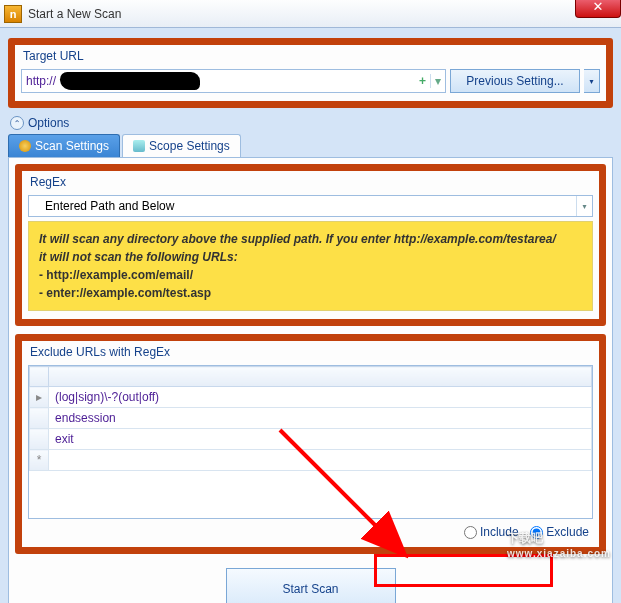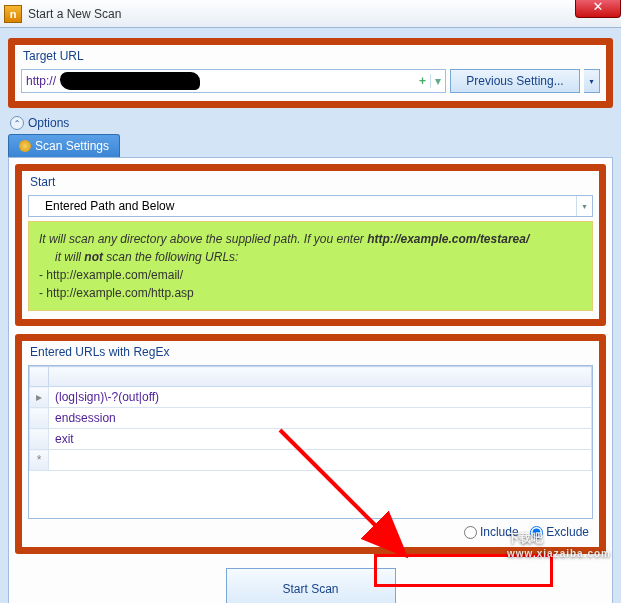--- a/index.html
+++ b/index.html
@@ -33,23 +33,23 @@
 .tab.inactive { background: #fdfdfd; color: #15428b; }
 .tab .ticon { width: 12px; height: 12px; }
 .ticon.gear { background: radial-gradient(#f7d060,#d99000); border-radius: 50%; }
 .ticon.scope { background: linear-gradient(#aee,#6bc); border-radius: 2px; }
 
 .scope-panel { border: 1px solid #9ebde0; border-top: none; background: #fdfdfd; padding: 6px; }
 
 .select { height: 22px; border: 1px solid #9ebde0; background: #fff; display: flex; align-items: center; padding: 0 16px; position: relative; cursor: pointer; }
 .select .dd { position: absolute; right: 0; top: 0; width: 16px; height: 100%; border-left: 1px solid #cde; display: flex; align-items: center; justify-content: center; font-size: 8px; color: #688; }
 
-.info-box { background: #bef264; border: 1px solid #e0d070; padding: 8px 10px; margin-top: 4px; color: #333; font-style: italic; line-height: 1.5; }
+.info-box { background: #fde047; border: 1px solid #e0d070; padding: 8px 10px; margin-top: 4px; color: #333; font-style: italic; line-height: 1.5; font-weight: bold; }
 .info-box b { font-style: italic; }
-.info-box .noscan { font-style: italic; margin-left: 16px; }
+.info-box .noscan { font-style: italic; }
 .info-box .url { font-style: normal; }
 
 .exclude-grid { border: 1px solid #9ebde0; background: #fff; margin-top: 4px; height: 154px; overflow: auto; }
 .exclude-grid table { width: 100%; border-collapse: collapse; }
 .exclude-grid th { background: linear-gradient(#f8fbfe,#e6eef8); border: 1px solid #c8d8ec; height: 20px; }
 .exclude-grid td { border: 1px solid #d8e4f0; padding: 3px 6px; color: #4c1d95; }
 .exclude-grid td.rowhead { width: 18px; text-align: center; color: #888; background: linear-gradient(#f8fbfe,#e6eef8); }
 
 .radio-row { text-align: right; padding: 6px 4px 0 0; color: #15428b; }
 .radio-row label { margin-left: 8px; cursor: pointer; }
@@ -93,44 +93,48 @@
   <div class="options-hdr">
     <span class="chev">⌃</span>
     <span>Options</span>
   </div>
 
   <div class="tabs">
     <div class="tab active">
       <span class="ticon gear"></span>
       <span>Scan Settings</span>
     </div>
+    <div class="tab inactive">
+      <span class="ticon scope"></span>
+      <span>Scope Settings</span>
+    </div>
   </div>
 
   <div class="scope-panel">
 
     <div class="group">
-      <div class="group-title">Start</div>
+      <div class="group-title">RegEx</div>
       <div class="select">
         <span>Entered Path and Below</span>
         <span class="dd">▾</span>
       </div>
       <div class="info-box">
         <div>
           <span>It will scan any directory above the supplied path. If you enter </span><b>http://example.com/testarea/</b>
         </div>
         <div class="noscan">
           <span>it will </span><b>not</b><span> scan the following URLs:</span>
         </div>
         <div class="url"> - http://example.com/email/</div>
-        <div class="url"> - http://example.com/http.asp</div>
+        <div class="url"> - enter://example.com/test.asp</div>
       </div>
     </div>
 
     <div class="group">
-      <div class="group-title">Entered URLs with RegEx</div>
+      <div class="group-title">Exclude URLs with RegEx</div>
       <div class="exclude-grid">
         <table>
           <tbody>
               <tr>
                 <th style="width:18px"></th>
                 <th></th>
               </tr>
           <tr>
                 <td class="rowhead">▸</td>
                 <td>(log|sign)\-?(out|off)</td>

